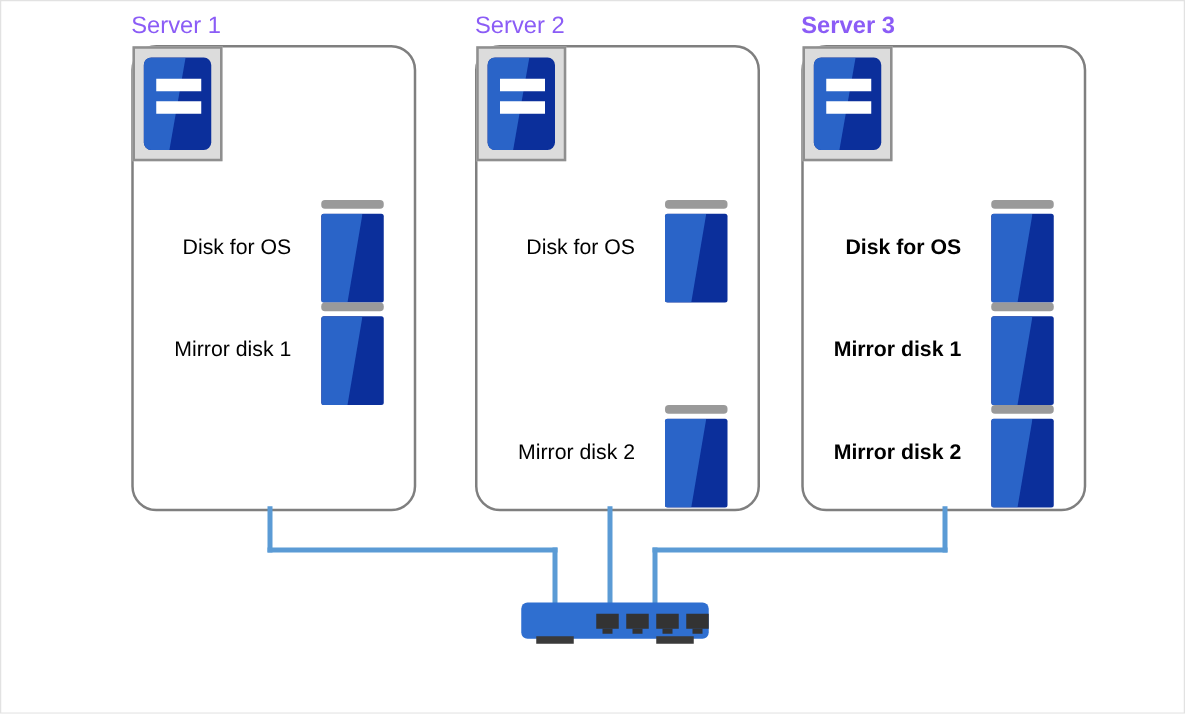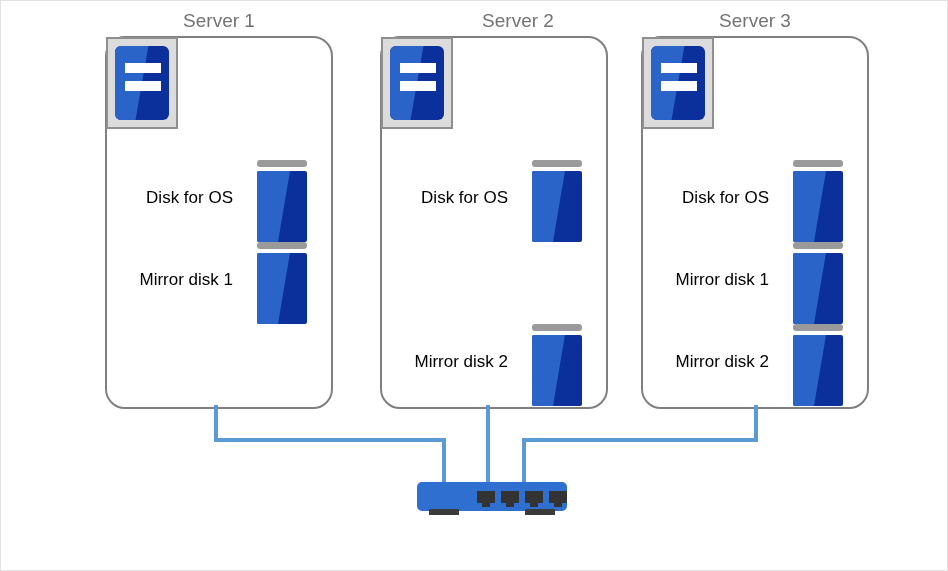--- a/index.html
+++ b/index.html
@@ -21,23 +21,23 @@
   }
 
   
   .server-group { position: absolute; }
 
   .server-title {
     position: absolute;
     top: 0;
     left: 0;
     width: 100%;
-    text-align: center;
+    text-align: left;
     font-size: 19px;
-    color: #737373;
+    color: #8b5cf6;
     line-height: 24px;
     white-space: nowrap;
   }
 
   .server-box {
     position: absolute;
     top: 27px;
     left: 0;
     box-sizing: border-box;
     border: 2.5px solid #7f7f7f;
@@ -240,21 +240,21 @@
       <div class="disk" style="left:150px; top:286px;">
         <div class="cap"></div>
         <div class="body">
           <div class="facet"></div>
         </div>
       </div>
       <div class="disk-label" style="right:98px; top:314px;">Mirror disk 2</div>
     </div>
   </div>
 
-  <div class="server-group" style="left:640px; top:8px; width:228px; height:400px;">
+  <div class="server-group" style="left:640px; top:8px; width:228px; height:400px;font-weight:bold;">
     <div class="server-title">Server 3</div>
 
     <div class="server-box" style="width:228px; height:373px;">
 
       <div class="server-icon">
         <div class="chassis">
           <div class="facet"></div>
           <div class="bar b1"></div>
           <div class="bar b2"></div>
         </div>

